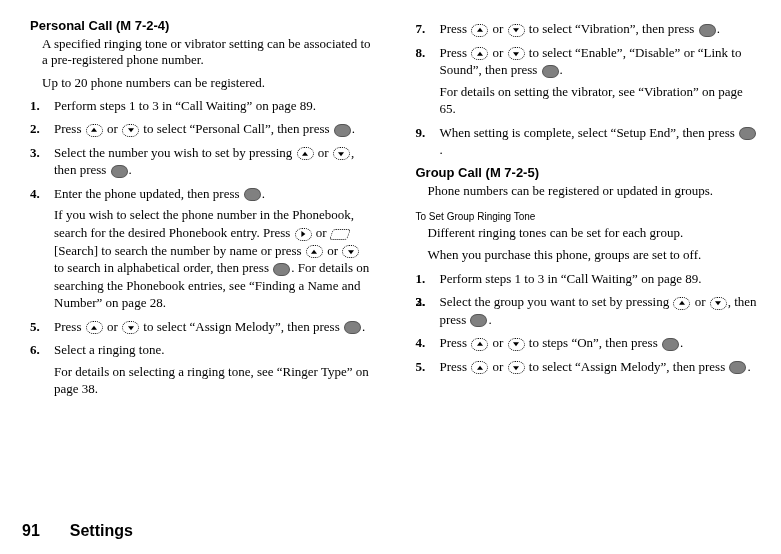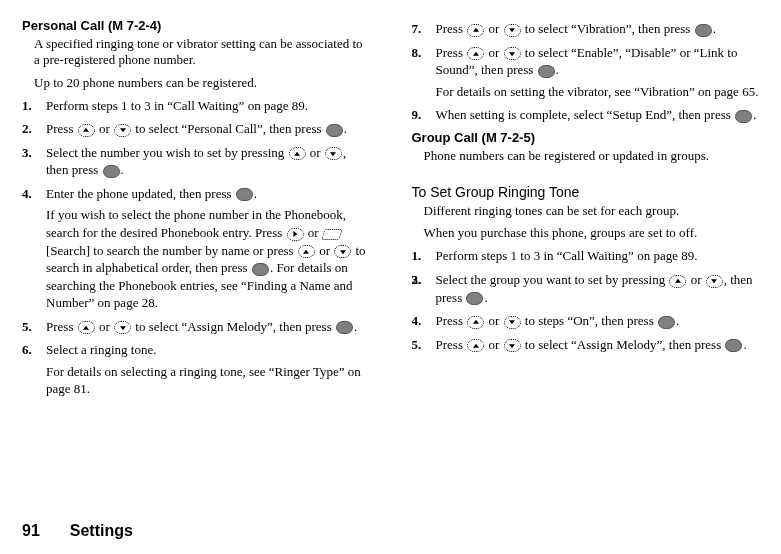--- a/index.html
+++ b/index.html
@@ -8,36 +8,36 @@
     font-family: "Times New Roman", Times, serif;
     font-size: 13px;
     color: #000;
     width: 781px;
     height: 554px;
     box-sizing: border-box;
     position: relative;
   }
   .page {
     display: flex;
-    padding: 18px 22px 0 22px;
+    padding: 18px 22px 0 30px;
     gap: 42px;
   }
   .col {
     width: 50%;
   }
   .heading {
     font-family: Arial, Helvetica, sans-serif;
     font-weight: bold;
     font-size: 13px;
     margin-bottom: 2px;
   }
   .subheading {
     font-family: Arial, Helvetica, sans-serif;
-    font-size: 14px;
-    margin: 20px 0 2px 0;
+    font-size: 10px;
+    margin: 12px 0 2px 0;
   }
   p {
     margin: 3px 0 6px 12px;
     line-height: 1.25;
   }
   ol {
     margin: 2px 0 0 0;
     padding-left: 0;
     list-style: none;
   }
@@ -141,21 +141,21 @@
       </li>
       <li><span class="num">4.</span>
         <span><span>Enter the phone updated, then press </span><span class="icon center"></span><span>.</span></span>
         <div class="sub"><span>If you wish to select the phone number in the Phonebook, search for the desired Phonebook entry. Press </span><span class="icon right"></span><span> or </span><span class="icon soft"></span><span> [Search] to search the number by name or press </span><span class="icon up"></span><span> or </span><span class="icon down"></span><span> to search in alphabetical order, then press </span><span class="icon center"></span><span>. For details on searching the Phonebook entries, see “Finding a Name and Number” on page 28.</span></div>
       </li>
       <li><span class="num">5.</span>
         <span><span>Press </span><span class="icon up"></span><span> or </span><span class="icon down"></span><span> to select “Assign Melody”, then press </span><span class="icon center"></span><span>.</span></span>
       </li>
       <li><span class="num">6.</span>
         <span>Select a ringing tone.</span>
-        <div class="sub">For details on selecting a ringing tone, see “Ringer Type” on page 81.</div>
+        <div class="sub">For details on selecting a ringing tone, see “Ringer Type” on page 38.</div>
       </li>
     </ol>
   </div>
 
   <div class="col">
     <ol>
       <li><span class="num">7.</span>
         <span><span>Press </span><span class="icon up"></span><span> or </span><span class="icon down"></span><span> to select “Vibration”, then press </span><span class="icon center"></span><span>.</span></span>
       </li>
       <li><span class="num">8.</span>

